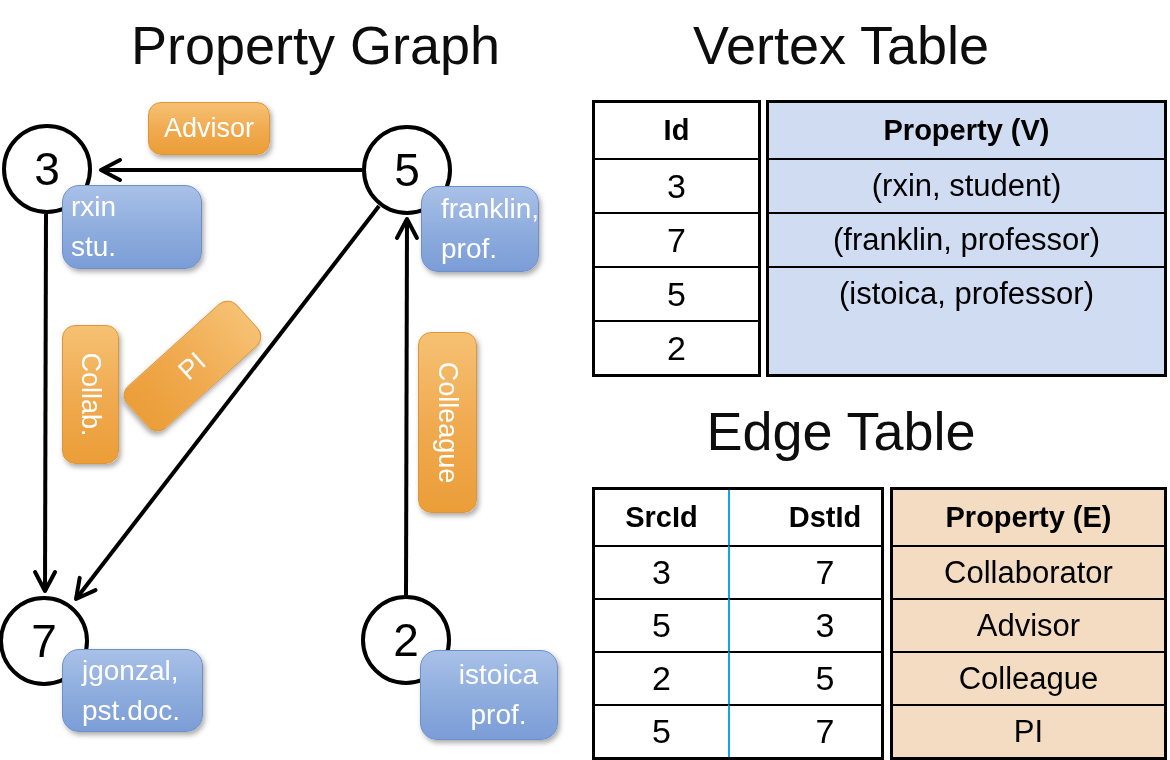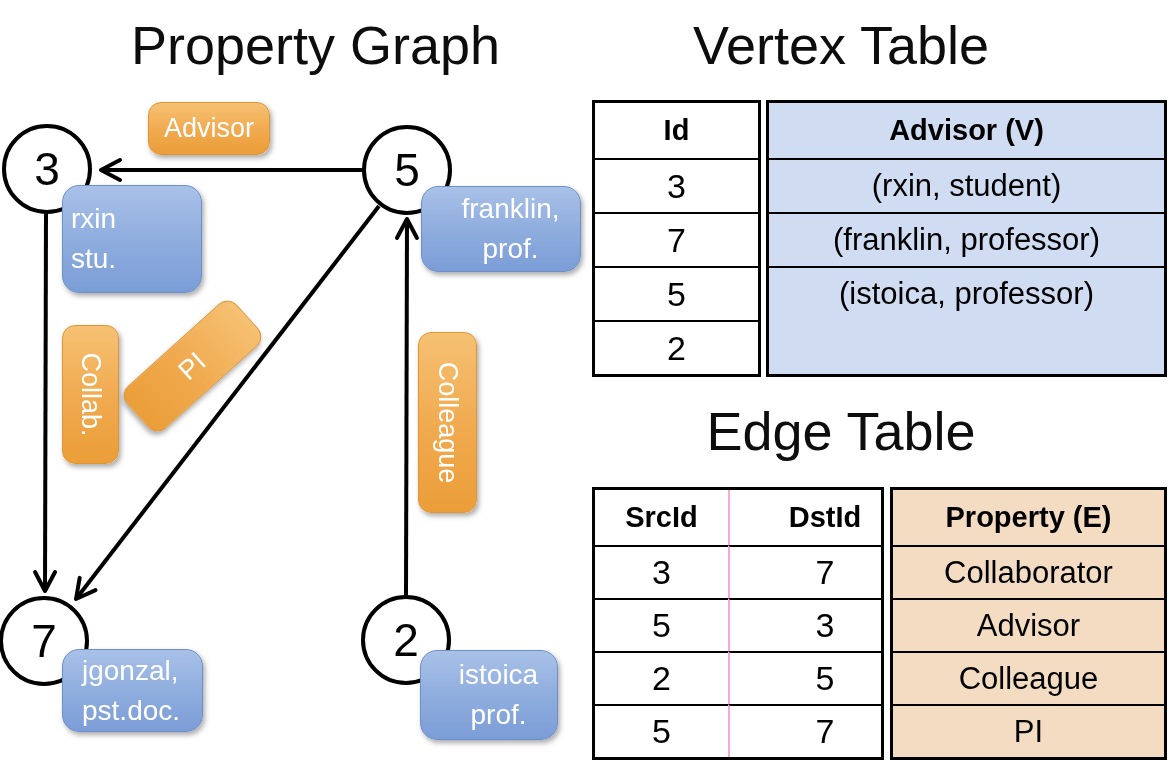--- a/index.html
+++ b/index.html
@@ -59,22 +59,22 @@
     background: linear-gradient(180deg, #a9c1e8 0%, #90aede 48%, #7b9dd7 100%);
     border: 1px solid #6d8fca;
     box-shadow: 2px 3px 5px rgba(90,90,90,0.5);
     color: #fff;
     display: flex; flex-direction: column; justify-content: center;
     padding-left: 19px;
     font-size: 28px;
     line-height: 40px;
     z-index: 3;
   }
-  #vbox-rxin     { left: 62px;  top: 185px; width: 140px; height: 108px; padding-left: 8px; }
-  #vbox-franklin { left: 421px; top: 186px; width: 160px; height: 86px; align-items: center; }
+  #vbox-rxin     { left: 62px;  top: 185px; width: 140px; height: 84px; padding-left: 8px; }
+  #vbox-franklin { left: 421px; top: 186px; width: 118px; height: 86px; }
   #vbox-jgonzal  { left: 62px;  top: 649px; width: 141px; height: 83px; }
   #vbox-istoica  { left: 420px; top: 650px; width: 138px; height: 90px; align-items: center; }
 
   
   .ebox {
     position: absolute;
     box-sizing: border-box;
     border-radius: 13px;
     background: linear-gradient(180deg, #f6c173 0%, #f0a94e 55%, #eb9e38 100%);
     border: 1px solid #de9534;
@@ -108,21 +108,21 @@
   #et-prop-grp { width: 277px; grid-template-columns: 1fr;        grid-template-rows: 55px repeat(4, 53px); background: #f4dcc2; }
 
   .cell {
     display: flex; align-items: center; justify-content: center;
     border-top: 2px solid #000;
     font-size: 34px;
     overflow: hidden;
     text-align: right;
   }
   .cell.row0 { border-top: none; }
-  .cell.colsep { border-left: 2px solid #f9a8d4; padding-left: 36px; }
+  .cell.colsep { border-left: 2px solid #0ea5e9; padding-left: 36px; }
   .cell.header { font-weight: bold; font-size: 29px; }
   .cell.proptext { font-size: 31px; }
 </style>
 </head>
 <body>
 
 <div class="big-title" id="graph-title">Property Graph</div>
 <div class="big-title" id="vertex-title">Vertex Table</div>
 <div class="big-title" id="edge-title">Edge Table</div>
 
@@ -183,21 +183,21 @@
 
 <div class="tbl" id="vertex-table">
   <div class="grp" id="vt-id-grp">
     <div class="cell header row0">Id</div>
     <div class="cell">3</div>
     <div class="cell">7</div>
     <div class="cell">5</div>
     <div class="cell">2</div>
   </div>
   <div class="grp" id="vt-prop-grp">
-    <div class="cell header row0">Advisor (V)</div>
+    <div class="cell header row0">Property (V)</div>
     <div class="cell proptext">(rxin, student)</div>
     <div class="cell proptext">(franklin, professor)</div>
     <div class="cell proptext">(istoica, professor)</div>
   </div>
 </div>
 
 <div class="tbl" id="edge-table">
   <div class="grp" id="et-ids-grp">
     <div class="cell header row0">SrcId</div>
     <div class="cell header row0 colsep">DstId</div>

